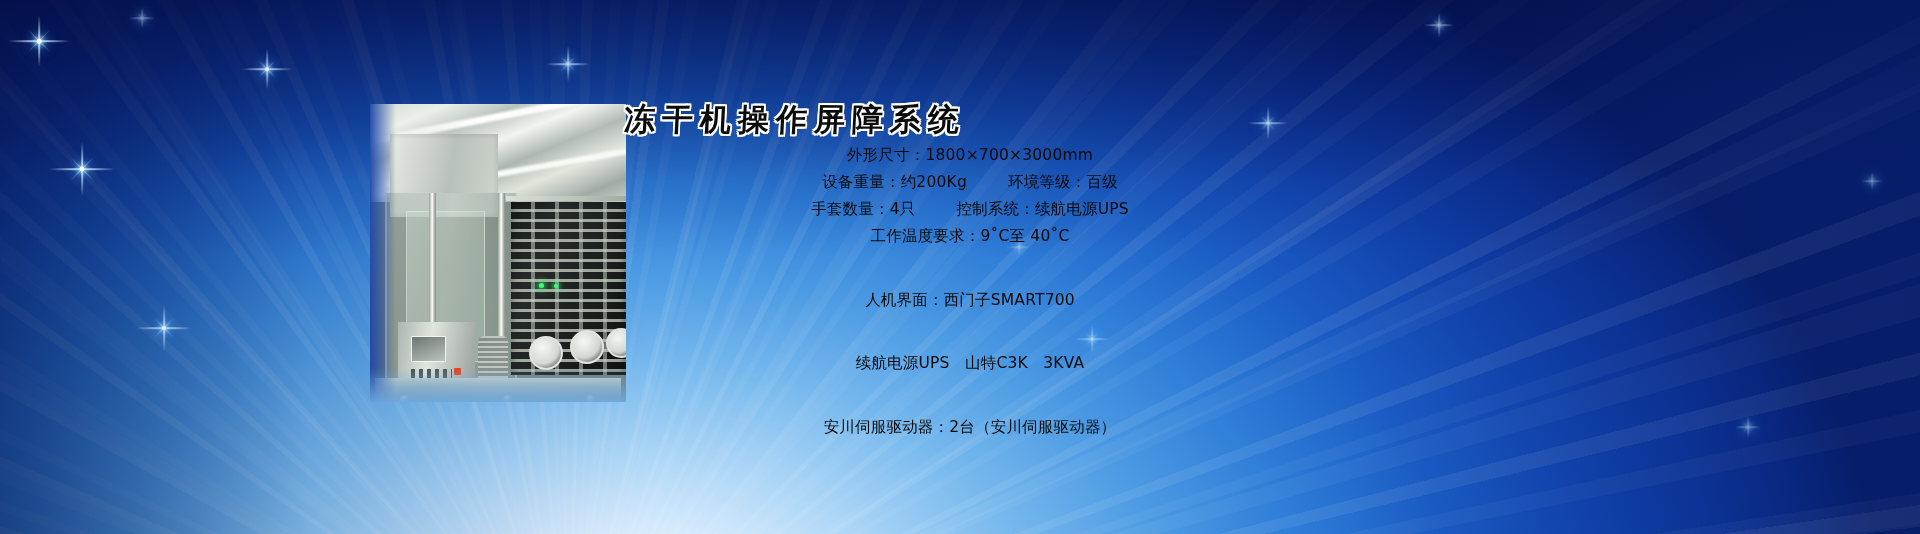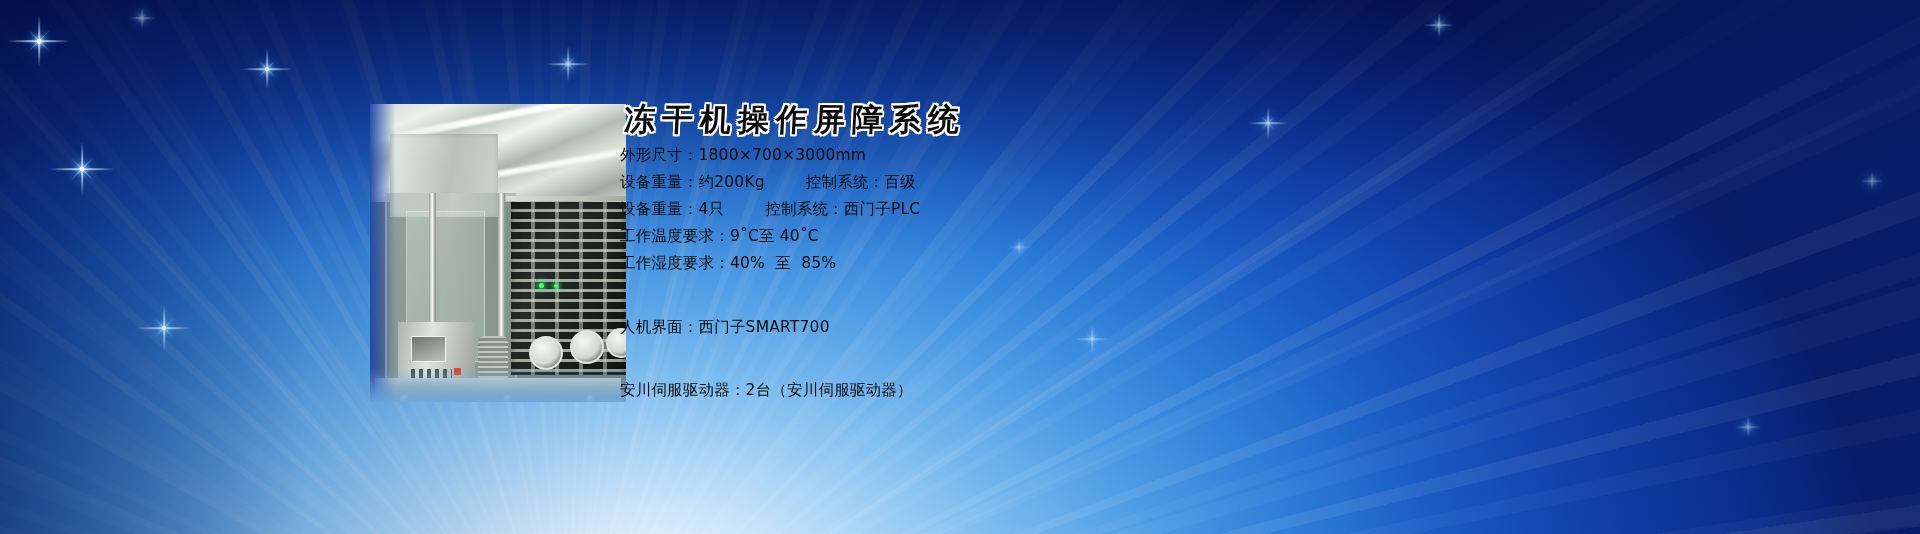--- a/index.html
+++ b/index.html
@@ -160,20 +160,21 @@
     transform-origin:left center;
   }
   .spec{
     font-family:"DejaVu Sans","Liberation Sans",sans-serif;
     font-size:15.5px;
     color:#0a0a0a;
     line-height:1;
     margin:0 0 11.5px 0;
     white-space:pre;
     letter-spacing:.2px;
+    text-align:center;
   }
   .spec.g{margin-bottom:9px;margin-top:48px;}
   .spec.tight{margin-bottom:9.5px;}
 </style>
 </head>
 <body>
 
 <div id="banner">
 
   <div class="bg-base"></div>
@@ -297,21 +298,21 @@
       </div>
       <div class="photoGloss"></div>
       <div class="photoFadeL"></div>
       <div class="photoFadeB"></div>
     </div>
   </div>
 
   <div class="content">
     <div class="title">冻干机操作屏障系统</div>
     <div class="spec">外形尺寸：1800×700×3000mm</div>
-    <div class="spec">设备重量：约200Kg        控制系统：百级</div>
-    <div class="spec">设备重量：4只        控制系统：西门子PLC</div>
+    <div class="spec">设备重量：约200Kg        环境等级：百级</div>
+    <div class="spec">手套数量：4只        控制系统：续航电源UPS</div>
     <div class="spec">工作温度要求：9˚C至 40˚C</div>
-    <div class="spec tight">工作湿度要求：40%  至  85%</div>
     <div class="spec g">人机界面：西门子SMART700</div>
+    <div class="spec g">续航电源UPS   山特C3K   3KVA</div>
     <div class="spec g">安川伺服驱动器：2台（安川伺服驱动器）</div>
   </div>
 
 </div>
 
 </body></html>

